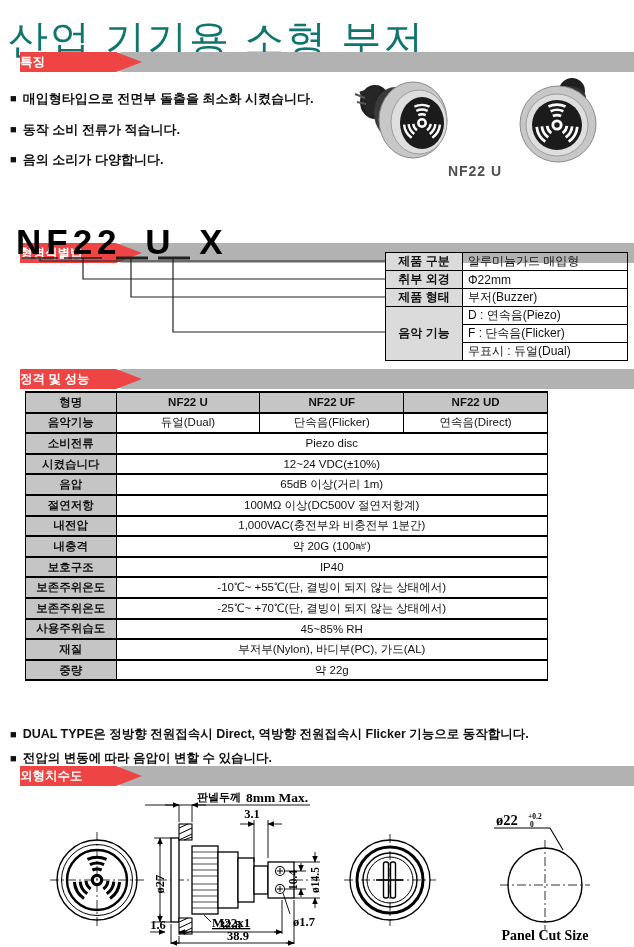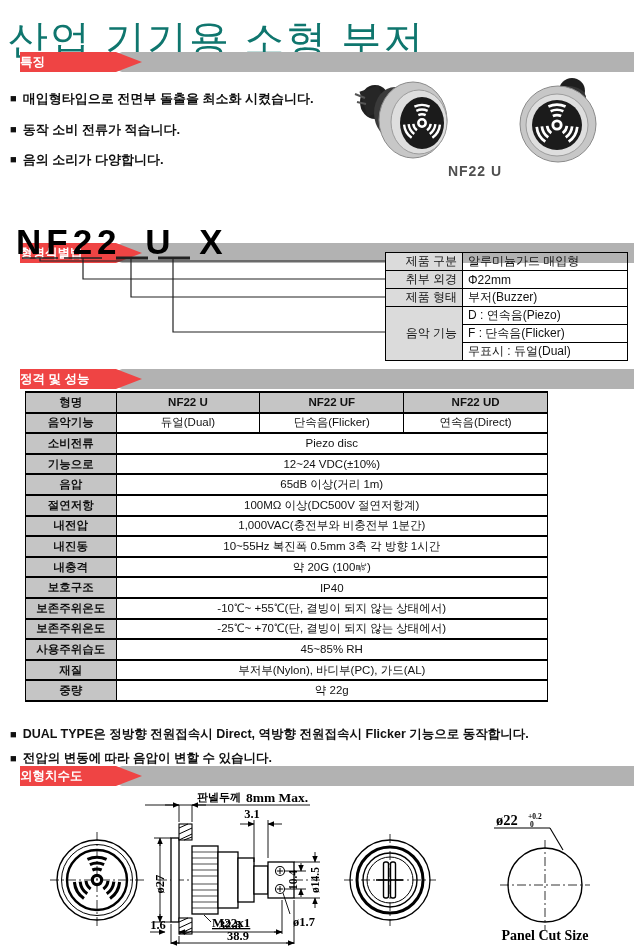--- a/index.html
+++ b/index.html
@@ -27,21 +27,21 @@
   .photo-caption{position:absolute;left:400px;top:163px;width:150px;text-align:center;
      font-size:14px;font-weight:bold;color:#4f4f4f;letter-spacing:1px;}
 
   
   .model-code{position:absolute;left:16px;top:222px;font-size:35px;font-weight:bold;
      letter-spacing:5px;word-spacing:9px;color:#000;}
   .naming-svg{position:absolute;left:0;top:222px;}
   .mini-table{position:absolute;left:385px;top:252px;width:243px;border-collapse:collapse;
      font-size:12px;}
   .mini-table td{border:1px solid #000;height:16px;padding:0 5px;white-space:nowrap;}
-  .mini-table td.lbl{background:#dbdbdb;font-weight:normal;text-align:right;width:66px;}
+  .mini-table td.lbl{background:#dbdbdb;font-weight:bold;text-align:center;width:66px;}
 
   
   .ratings{position:absolute;left:25px;top:391px;width:523px;border-collapse:collapse;
      font-size:11.5px;table-layout:fixed;}
   .ratings td{border-left:1px solid #000;border-right:1px solid #000;height:18.6px;
      text-align:center;padding:0 3px;overflow:hidden;white-space:nowrap;}
   .ratings tr{border-top:2.2px solid #000;}
   .ratings{border-bottom:2.2px solid #000;}
   .ratings td.lbl{background:#c5c5c5;font-weight:bold;width:16%;}
   .ratings td.hd{background:#c5c5c5;font-weight:bold;}
@@ -199,38 +199,34 @@
       <td class="lbl">음악기능</td>
       <td>듀얼(Dual)</td>
       <td>단속음(Flicker)</td>
       <td>연속음(Direct)</td>
     </tr>
     <tr>
           <td class="lbl">소비전류</td>
           <td colspan="3">Piezo disc</td>
         </tr>
     <tr>
-          <td class="lbl">기능으로</td>
+          <td class="lbl">시켰습니다</td>
           <td colspan="3">12~24 VDC(±10%)</td>
         </tr>
     <tr>
           <td class="lbl">음압</td>
           <td colspan="3">65dB 이상(거리 1m)</td>
         </tr>
     <tr>
           <td class="lbl">절연저항</td>
           <td colspan="3">100MΩ 이상(DC500V 절연저항계)</td>
         </tr>
     <tr>
           <td class="lbl">내전압</td>
           <td colspan="3">1,000VAC(충전부와 비충전부 1분간)</td>
-        </tr>
-    <tr>
-          <td class="lbl">내진동</td>
-          <td colspan="3">10~55Hz 복진폭 0.5mm 3축 각 방향 1시간</td>
         </tr>
     <tr>
           <td class="lbl">내충격</td>
           <td colspan="3">약 20G (100㎨)</td>
         </tr>
     <tr>
           <td class="lbl">보호구조</td>
           <td colspan="3">IP40</td>
         </tr>
     <tr>

